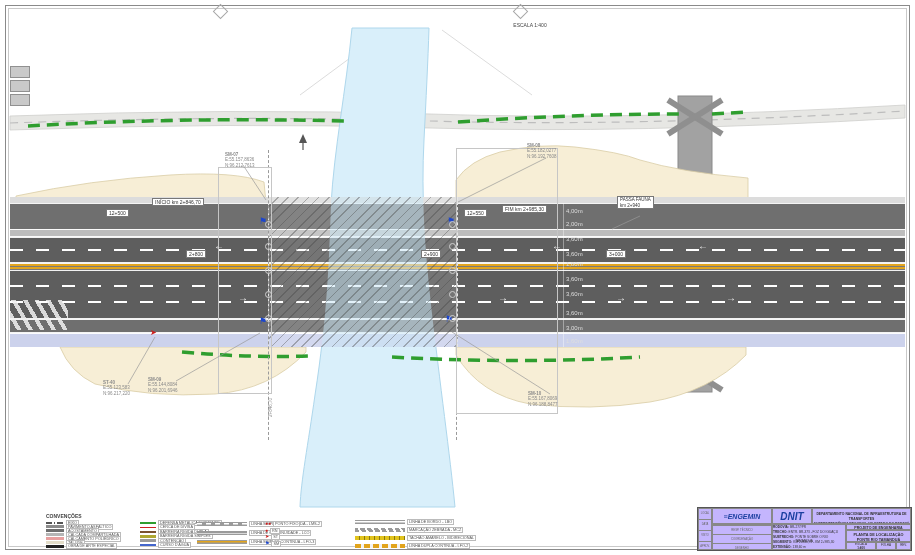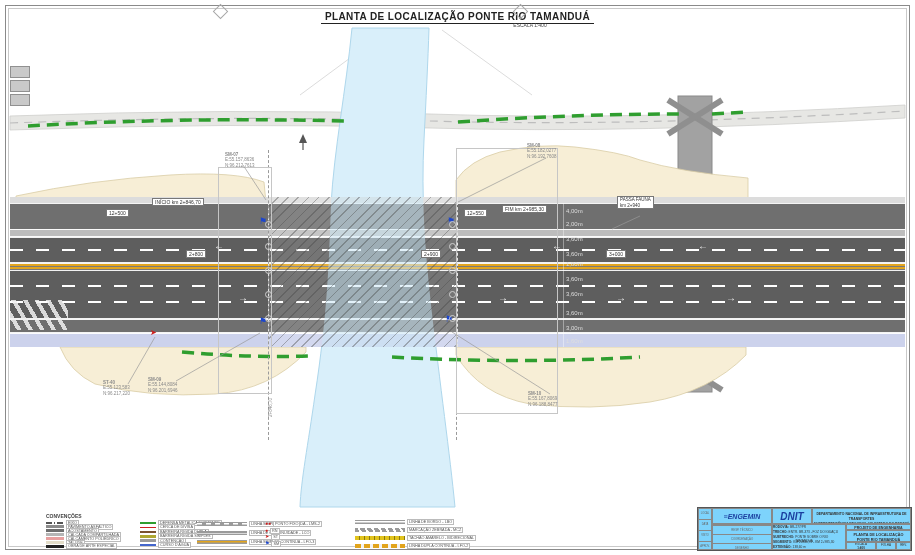--- a/index.html
+++ b/index.html
@@ -40,21 +40,21 @@
   .vstation{position:absolute;color:#8a8a8a;font-size:4.5px;writing-mode:vertical-rl;
     transform:rotate(180deg);white-space:nowrap;}
   
   #legend{left:44px;top:513px;width:472px;height:36px;font-size:3.8px;color:#555;}
   .leg-title{position:absolute;left:2px;top:0px;font-size:5px;font-weight:bold;color:#444;}
   .leg-item{position:absolute;white-space:nowrap;}
   .leg-sw{display:inline-block;vertical-align:middle;margin-right:2px;}
   .leg-lab{display:inline-block;vertical-align:middle;border:.5px solid #bbb;padding:0 1px;
            background:#fff;}
   
-  #tb{left:697px;top:507px;width:213px;height:42px;border:1px solid #555;background:#7dd3fc;
+  #tb{left:697px;top:507px;width:213px;height:42px;border:1px solid #555;background:#c4b5fd;
       font-size:3.2px;color:#333;}
   .tb-cell{position:absolute;border:.5px solid #888;box-sizing:border-box;overflow:hidden;}
   .dnit{font-size:10px;font-weight:bold;font-style:italic;color:#1b3fa0;text-align:center;
         line-height:15px;}
   .engemin{font-size:7px;font-weight:bold;font-style:italic;color:#1b3fa0;line-height:15px;
         text-align:center;}
   .org{font-size:3.4px;font-weight:bold;text-align:center;line-height:1.5;padding-top:3px;}
   .proj{font-size:3.6px;font-weight:bold;text-align:center;line-height:6px;}
   .dtitle{font-size:3.8px;font-weight:bold;text-align:center;line-height:1.4;padding-top:2px;}
   .tbrow{position:absolute;left:0;width:100%;display:flex;}
@@ -62,22 +62,20 @@
   .sig{font-size:2.8px;text-align:center;color:#666;border-top:.5px solid #888;}
   .mg{font-size:2.6px;color:#666;border-bottom:.5px solid #888;text-align:center;}
 </style>
 </head>
 <body>
 
 <div id="sheet">
   <div class="abs frame-outer"></div>
   <div class="abs frame-inner"></div>
 
-  <div class="abs sheet-title">
-    <span>PLANTA DE LOCALIZAÇÃO PONTE RIO TAMANDUÁ</span></div>
   <div class="abs sheet-scale">ESCALA 1:400</div>
 
   <div class="abs fold" style="left:215px;top:6px;"></div>
   <div class="abs fold" style="left:515px;top:6px;"></div>
 
   <div class="abs stamp" style="top:66px;"></div>
   <div class="abs stamp" style="top:80px;"></div>
   <div class="abs stamp" style="top:94px;"></div>
 
   <svg width="915" height="555">

